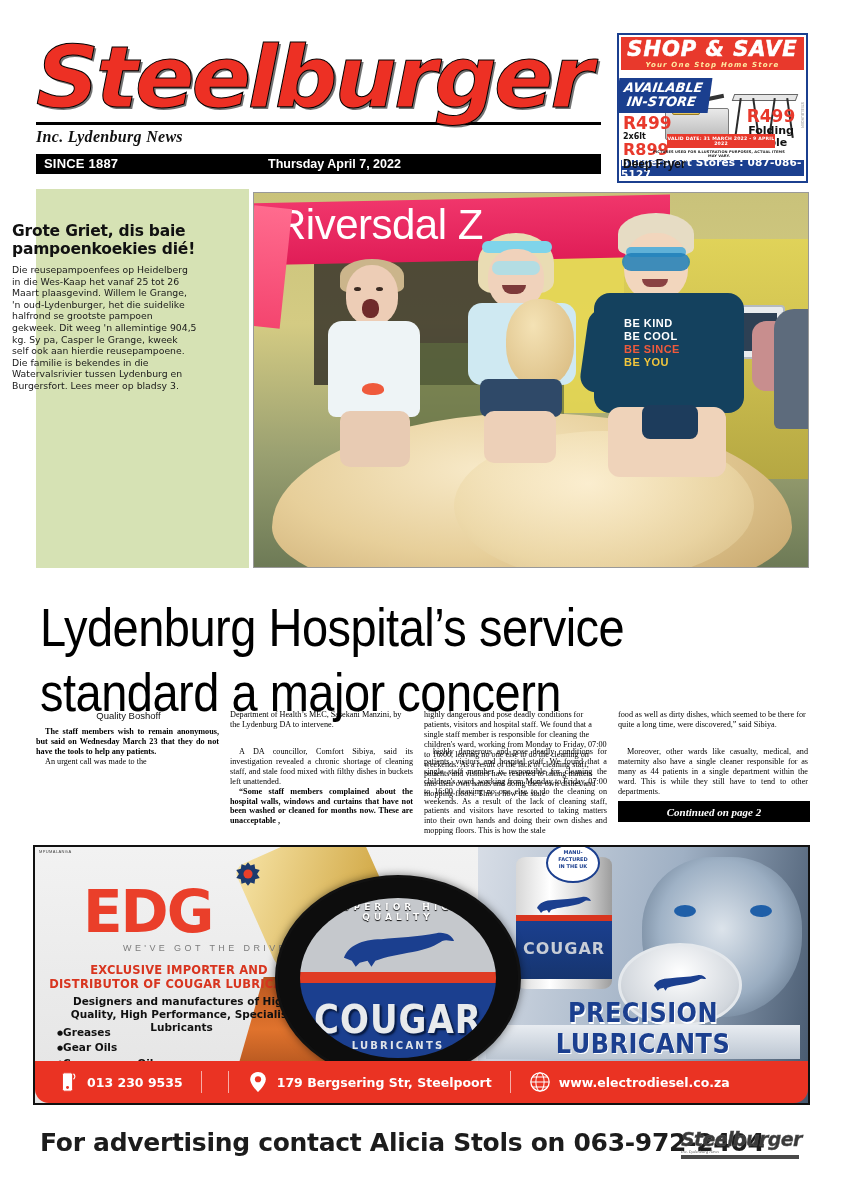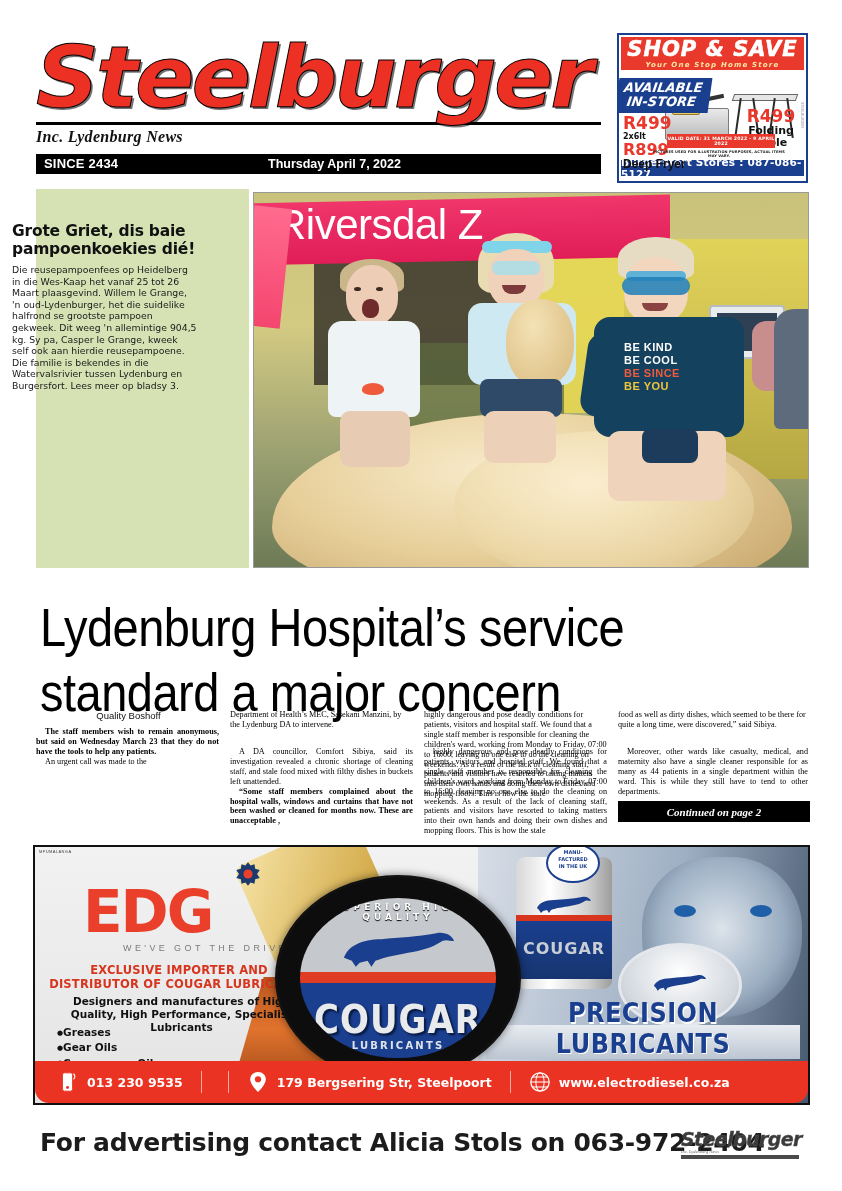--- a/index.html
+++ b/index.html
@@ -178,21 +178,21 @@
   .kid2 .hair{position:absolute;left:10px;top:0;width:76px;height:60px;background:#e9dcb3;border-radius:50% 50% 20% 20%;}
   .kid2 .band{position:absolute;left:14px;top:8px;width:70px;height:12px;background:#7fd4ea;border-radius:6px;}
   .kid2 .head{position:absolute;left:20px;top:16px;width:56px;height:60px;background:#f0d2bb;border-radius:46%;}
   .kid2 .face{position:absolute;left:24px;top:28px;width:48px;height:14px;background:#9fe0f0;opacity:.75;border-radius:8px;}
   .kid2 .smile{position:absolute;left:34px;top:52px;width:24px;height:9px;background:#7d3a3a;border-radius:0 0 14px 14px;}
   .kid2 .shirt{position:absolute;left:0px;top:70px;width:108px;height:82px;background:#cfe9f2;border-radius:14px;}
   .kid2 .pump{position:absolute;left:38px;top:66px;width:68px;height:88px;background:radial-gradient(ellipse at 40% 30%,#f4e2b5,#d7b87c);border-radius:46%;}
   .kid2 .shorts{position:absolute;left:12px;top:146px;width:82px;height:38px;background:#2f4968;border-radius:8px;}
   .kid2 .legs{position:absolute;left:16px;top:178px;width:72px;height:52px;background:#edd0b8;border-radius:10px;}
   
-  .kid3{position:absolute;left:340px;top:44px;width:150px;height:270px;}
+  .kid3{position:absolute;left:340px;top:20px;width:150px;height:270px;}
   .kid3 .hair{position:absolute;left:24px;top:0;width:76px;height:42px;background:#e6dcc4;border-radius:50% 50% 18% 18%;}
   .kid3 .head{position:absolute;left:30px;top:20px;width:64px;height:68px;background:#f2d6bd;border-radius:46%;}
   .kid3 .mask{position:absolute;left:28px;top:40px;width:68px;height:18px;background:#1f7fb8;border-radius:9px;opacity:.85;}
   .kid3 .mask2{position:absolute;left:32px;top:34px;width:60px;height:10px;background:#3aa7dd;border-radius:6px;opacity:.8;}
   .kid3 .smile{position:absolute;left:48px;top:66px;width:26px;height:8px;background:#8a4242;border-radius:0 0 14px 14px;}
   .kid3 .shirt{position:absolute;left:0px;top:80px;width:150px;height:120px;background:#14415e;border-radius:16px;}
   .kid3 .sleeveL{position:absolute;left:-10px;top:96px;width:36px;height:84px;background:#14415e;border-radius:16px;transform:rotate(8deg);}
   .kid3 .txt{position:absolute;left:30px;top:104px;width:100px;font-family:"Liberation Sans",sans-serif;font-weight:bold;font-size:11px;line-height:13px;color:#fff;letter-spacing:.5px;}
   .kid3 .txt .r{color:#f05a3c;}
   .kid3 .txt .y{color:#f2c63c;}
@@ -378,21 +378,21 @@
 </head>
 <body>
 
 <div class="page">
 
   <div class="masthead">
     <div class="logo-steelburger">Steelburger</div>
     <div class="logo-rule"></div>
     <div class="logo-sub">Inc. Lydenburg News</div>
     <div class="datebar">
-      <span class="since">SINCE 2434</span>
+      <span class="since">SINCE 1887</span>
       <span class="date">Thursday April 7, 2022</span>
     </div>
   </div>
 
   <div class="ss-ad">
     <div class="ss-top">
       <div class="ss-title">SHOP &amp; SAVE</div>
       <div class="ss-tag">Your One Stop Home Store</div>
     </div>
     <div class="ss-body">

